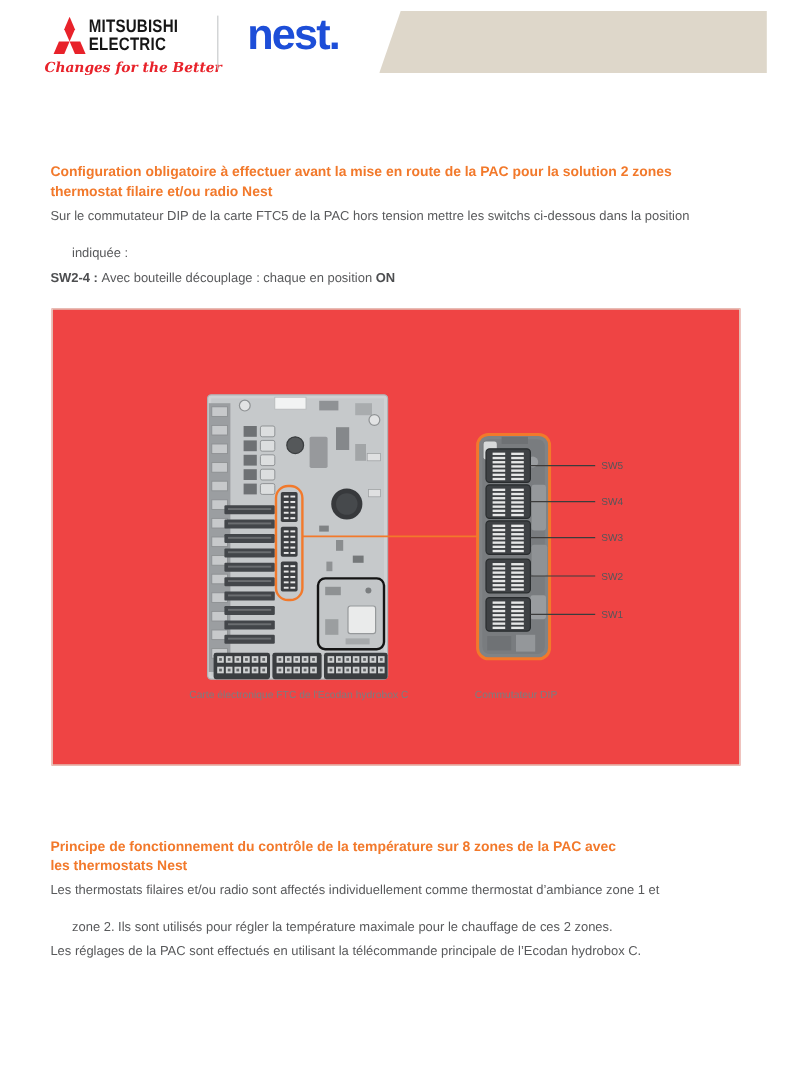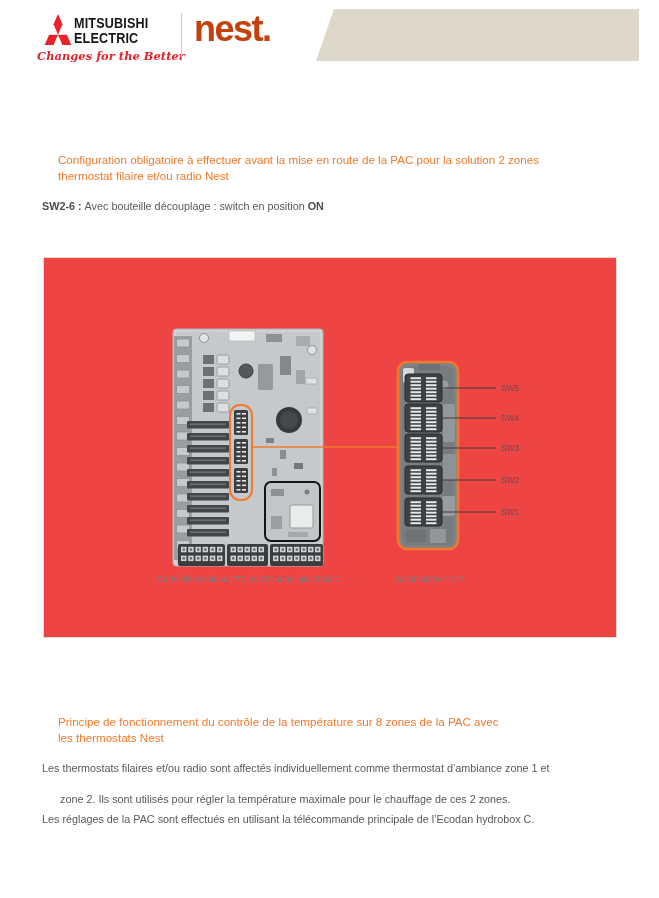--- a/index.html
+++ b/index.html
@@ -11,28 +11,28 @@
           clip-path:polygon(334px 0,659px 0,659px 52px,316px 52px);}
   .mitsu{position:absolute;left:44px;top:12px;width:140px;height:52px;}
   .mitsu svg{position:absolute;left:0;top:1px;}
   .mitsu-name{position:absolute;left:30px;top:4px;color:#161616;font-weight:bold;
               font-size:15px;line-height:14.5px;letter-spacing:.2px;
               transform:scaleX(.84);transform-origin:left top;white-space:nowrap;}
   .mitsu-tagline{position:absolute;left:-7px;top:37px;color:#e8222a;
                  font-family:"DejaVu Serif",serif;font-style:italic;font-weight:bold;
                  font-size:11.5px;white-space:nowrap;}
   .logo-divider{position:absolute;left:181px;top:13px;width:1px;height:45px;background:#c9cbcd;}
-  .nest{position:absolute;left:194px;top:8px;color:#c2410c;font-weight:bold;
+  .nest{position:absolute;left:206px;top:8px;color:#1d4ed8;font-weight:bold;
         font-size:36px;letter-spacing:-1.5px;}
 
   
   .sec{position:absolute;left:42px;width:584px;}
   .sec1{top:136px;}
   .sec2{top:698px;}
-  h1{margin:16px;font-size:11.6px;line-height:15.6px;font-weight:normal;color:#f2792b;}
+  h1{margin:0;font-size:11.6px;line-height:15.6px;font-weight:bold;color:#f2792b;}
   .body-p{margin:6px 0 0;font-size:10.8px;line-height:15.6px;color:#58595b;white-space:pre-wrap;}
   .body-p.tight{margin-top:4px;}
   .sw{margin:2.5px 0 0;font-size:10.8px;line-height:15.6px;color:#58595b;white-space:pre-wrap;}
   .sw .b{font-weight:bold;color:#4d4e50;}
   .sw1{margin-top:5px;}
 
   
   .figure{position:absolute;left:43px;top:257px;width:574px;height:381px;
           border:1.5px solid #e2dacd;background:#ef4444;box-sizing:border-box;}
   .figure svg{display:block;}
@@ -56,21 +56,23 @@
     </div>
     <div class="mitsu-tagline">Changes for the Better</div>
   </div>
 
   <div class="logo-divider"></div>
   <div class="nest">nest.</div>
 
   <div class="sec sec1">
     <h1><span>Configuration obligatoire à effectuer avant la mise en route de la PAC pour la solution 2 zones</span><br>
       <span>thermostat filaire et/ou radio Nest</span></h1>
-    <p class="sw sw1"><span class="b">SW2-6 : </span><span>Avec bouteille découplage : switch en position </span><span class="b">ON</span></p>
+    <p class="body-p"><span>Sur le commutateur DIP de la carte FTC5 de la PAC hors tension mettre les switchs ci-dessous dans la position</span><br>
+      <span>indiquée :</span></p>
+    <p class="sw sw1"><span class="b">SW2-4 : </span><span>Avec bouteille découplage : chaque en position </span><span class="b">ON</span></p>
   </div>
 
   <div class="figure">
     <svg width="571" height="378" viewBox="0 0 571 378">
       <defs>
         <g id="dipblock">
           <rect width="37" height="28" rx="3" fill="#3e4144" stroke="#292c2e" stroke-width="1"></rect>
           <rect x="5.5" y="3.2" width="10.5" height="2" fill="#e6e7e7"></rect>
             <rect x="21" y="3.2" width="10.5" height="2" fill="#e6e7e7"></rect>
           <rect x="5.5" y="6.7" width="10.5" height="2" fill="#e6e7e7"></rect>

